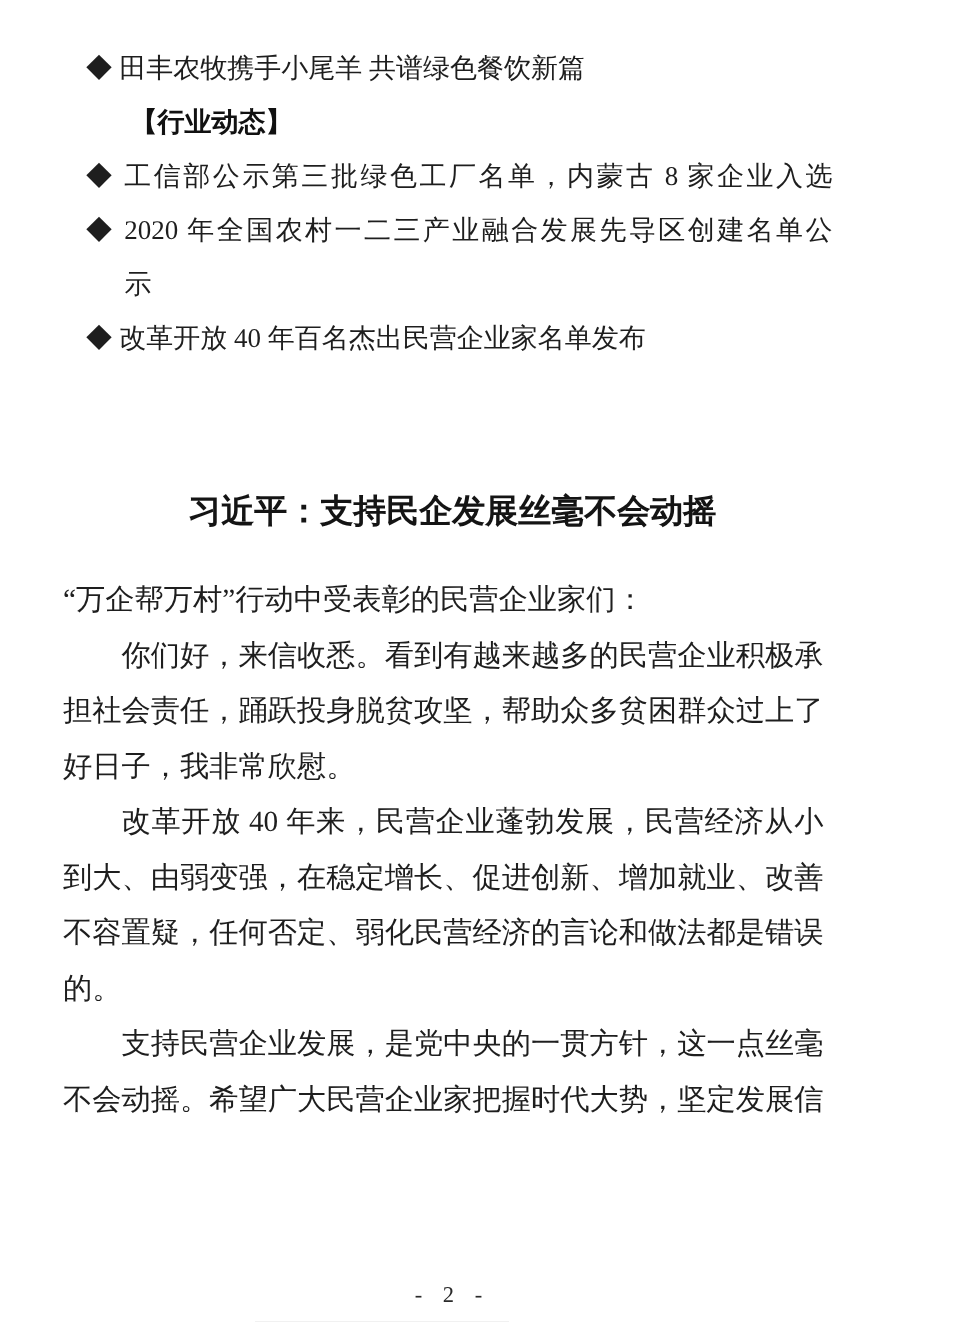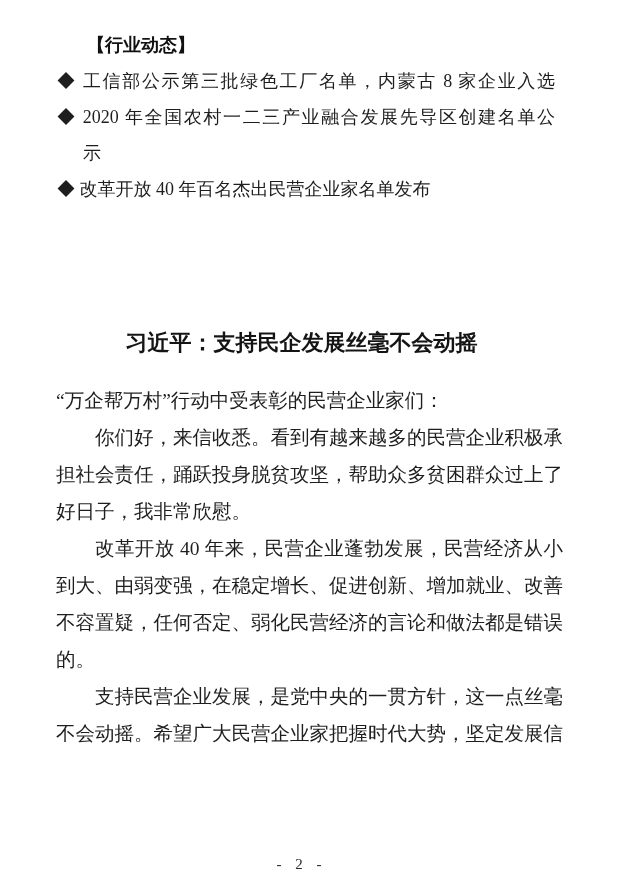--- a/index.html
+++ b/index.html
@@ -51,24 +51,25 @@
   .headline {
     position: absolute;
     left: 48px;
     top: 324px;
     width: 507px;
     text-align: center;
     font-size: 22px;
     line-height: 38px;
     font-weight: 700;
     color: #141414;
+    font-family: Liberation Mono, monospace;
   }
   .body-text {
     position: absolute;
-    left: 56px;
+    left: 42px;
     top: 382px;
     width: 507px;
     font-size: 19.5px;
     line-height: 37px;
   }
   .ln { margin: 0; }
   .ind { text-indent: 2em; }
   .ind.fill { text-align: justify; text-align-last: justify; }
   
   .pagenum {
@@ -83,20 +84,21 @@
     color: #2a2a2a;
   }
 </style>
 </head>
 <body>
 
 <div class="page">
 
   <div class="toc">
 
+    <div class="toc-line hanging"><span class="bullet">◆</span><span> </span><span>田丰农牧携手小尾羊 共谱绿色餐饮新篇</span></div>
 
     <div class="toc-line section-head">【行业动态】</div>
 
     <div class="toc-line hanging fill"><span class="bullet">◆</span><span> </span><span>工信部公示第三批绿色工厂名单，内蒙古 8 家企业入选</span></div>
 
     <div class="toc-line hanging fill"><span class="bullet">◆</span><span> </span><span>2020 年全国农村一二三产业融合发展先导区创建名单公</span></div>
 
     <div class="toc-line wrap-cont">示</div>
 
     <div class="toc-line hanging"><span class="bullet">◆</span><span> </span><span>改革开放 40 年百名杰出民营企业家名单发布</span></div>

